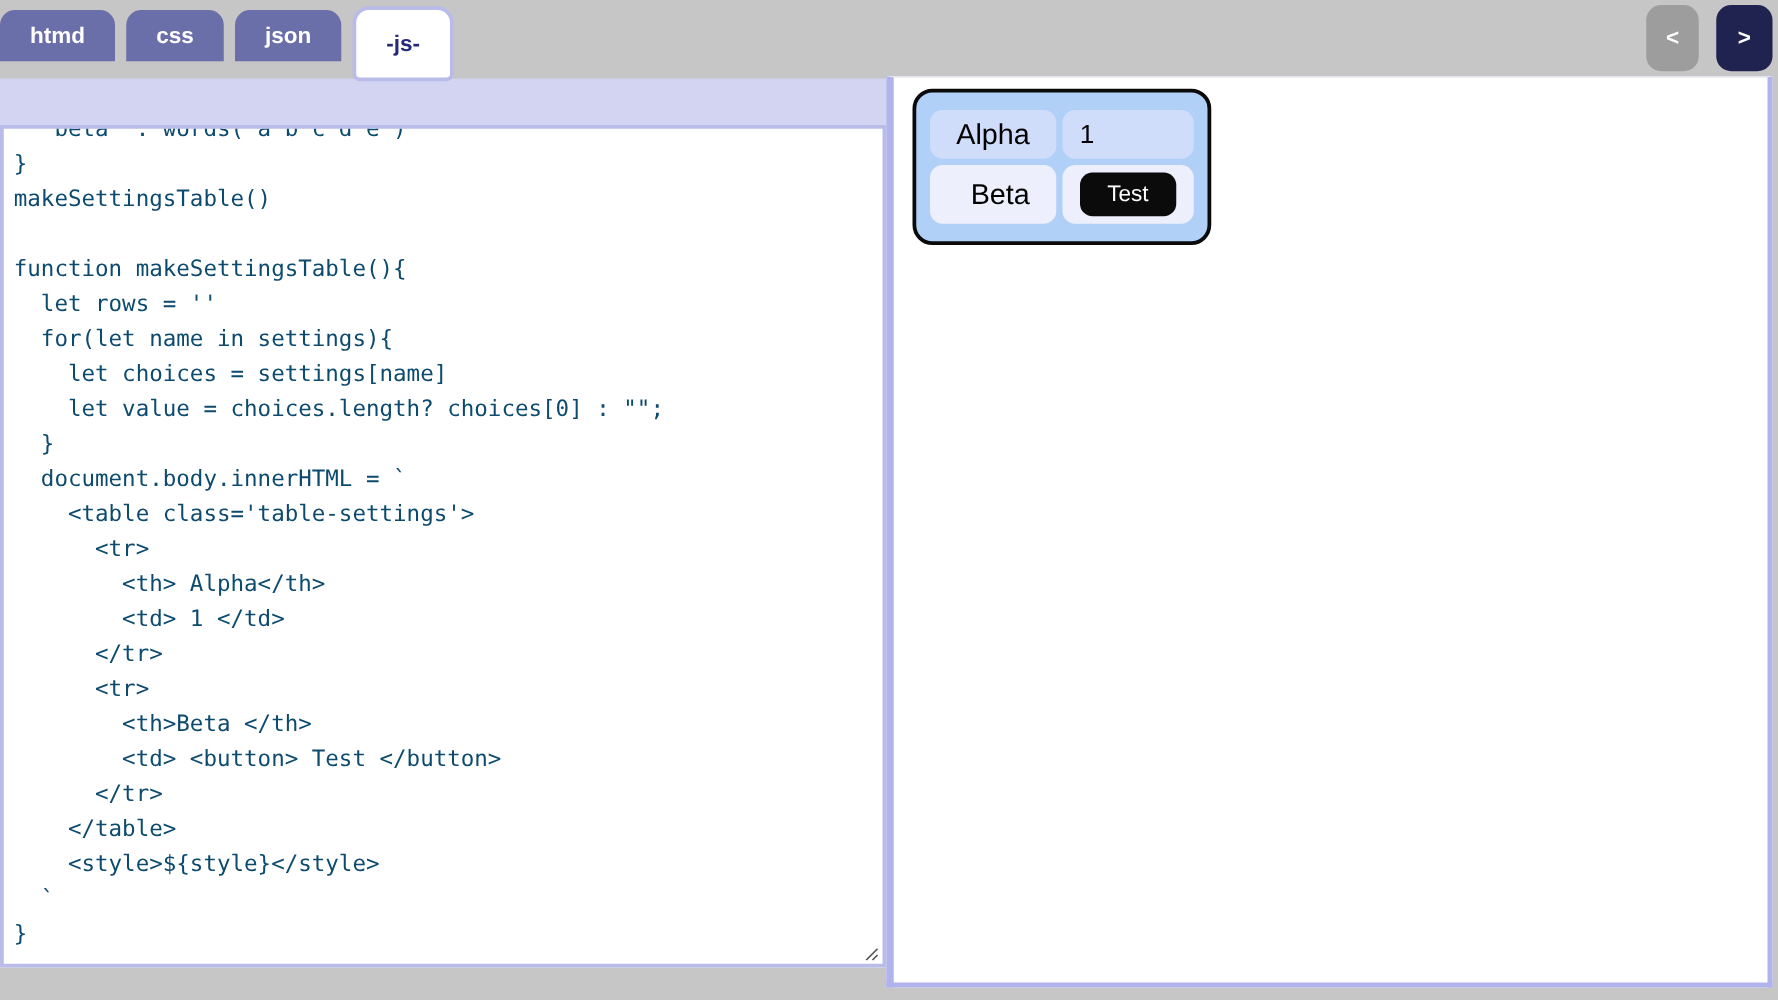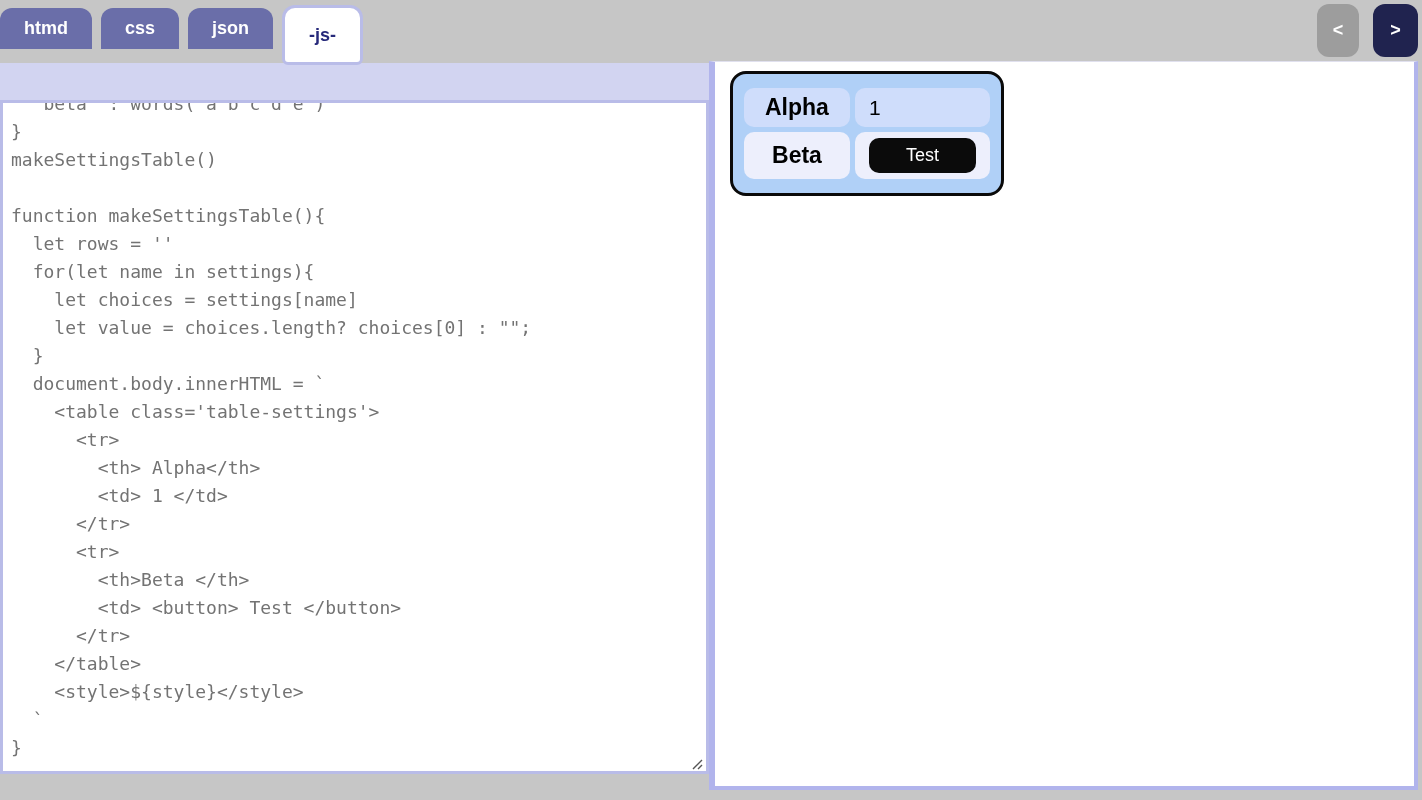--- a/index.html
+++ b/index.html
@@ -60,21 +60,21 @@
   }
   .code-editor {
     position: absolute; left: 0; top: 100px; width: 709px; height: 674px;
     background: #ffffff;
     border: 3px solid var(--tab-active-border, #b9bce8);
     overflow: hidden; cursor: text;
   }
   .code-editor pre {
     margin: -13px 0 0 0; padding: 0 0 0 8px;
     font-family: "DejaVu Sans Mono", monospace;
-    font-size: 18px; line-height: 28px; color: #737373;
+    font-size: 18px; line-height: 28px; color: #0c4a6e;
     white-space: pre;
   }
   .grip {
     position: absolute; right: 3px; bottom: 2px; width: 13px; height: 13px;
     cursor: nwse-resize;
   }
 
   
   .preview-panel {
     position: absolute; left: 709px; top: 61px; width: 709px; height: 729px;
@@ -88,33 +88,33 @@
     border-collapse: separate; border-spacing: 5px;
     background: var(--preview-table-bg, #b0d0f7);
     border: 3px solid #0a0a0a;
     border-radius: 16px;
     padding: 9px 6px;
   }
   table.settings th, table.settings td {
     border-radius: 10px; color: #000;
   }
   table.settings th {
-    font-size: 23px; font-weight: bold; padding: 6px 21px;
-    min-width: 96px; text-align: center;
+    font-size: 23px; font-weight: normal; padding: 6px 21px;
+    min-width: 96px; text-align: right;
   }
   table.settings td {
     font-size: 21px; padding: 6px 14px; min-width: 104px; text-align: left;
   }
   tr.row-odd th, tr.row-odd td { background: var(--cell-blue, #cfddfb); }
   tr.row-even th, tr.row-even td { background: var(--cell-light, #edeffc); margin-top: 12px; }
   .test-btn {
     display: block; margin: 0 auto;
     background: var(--test-button-bg, #0b0b0b); color: #ffffff;
     border: none; border-radius: 10px;
-    padding: 7px 37px; font-size: 18px; font-family: inherit;
+    padding: 7px 22px; font-size: 18px; font-family: inherit;
     cursor: pointer;
     text-align: center;
   }
 </style>
 </head>
 <body>
 
 <div class="tab-bar">
   <div class="tabs">
     <button class="tab">htmd</button>

